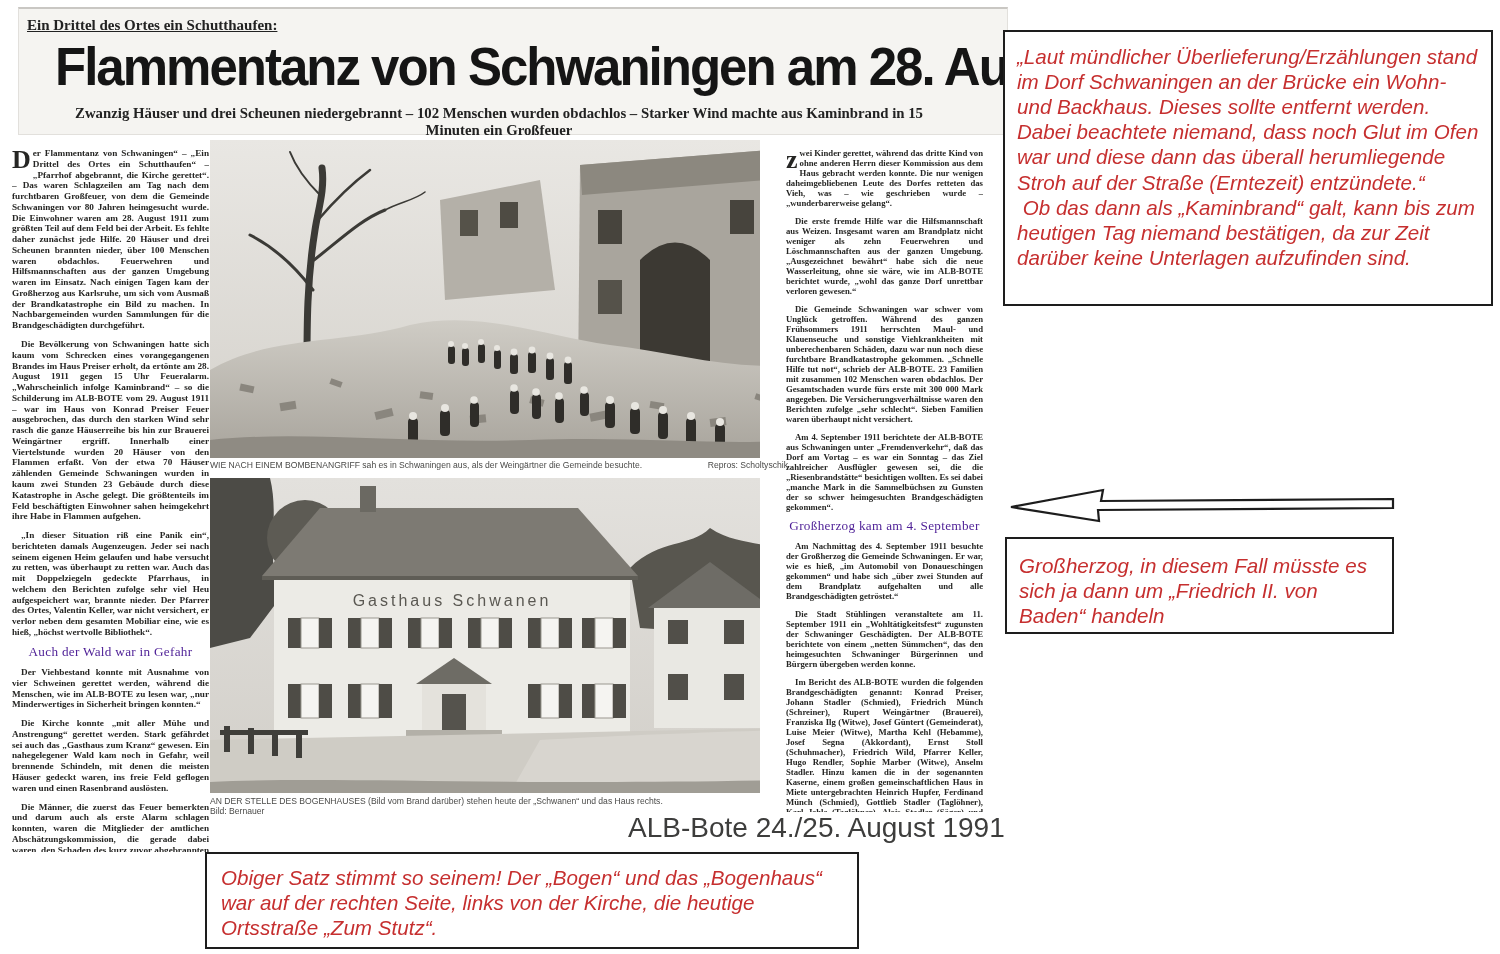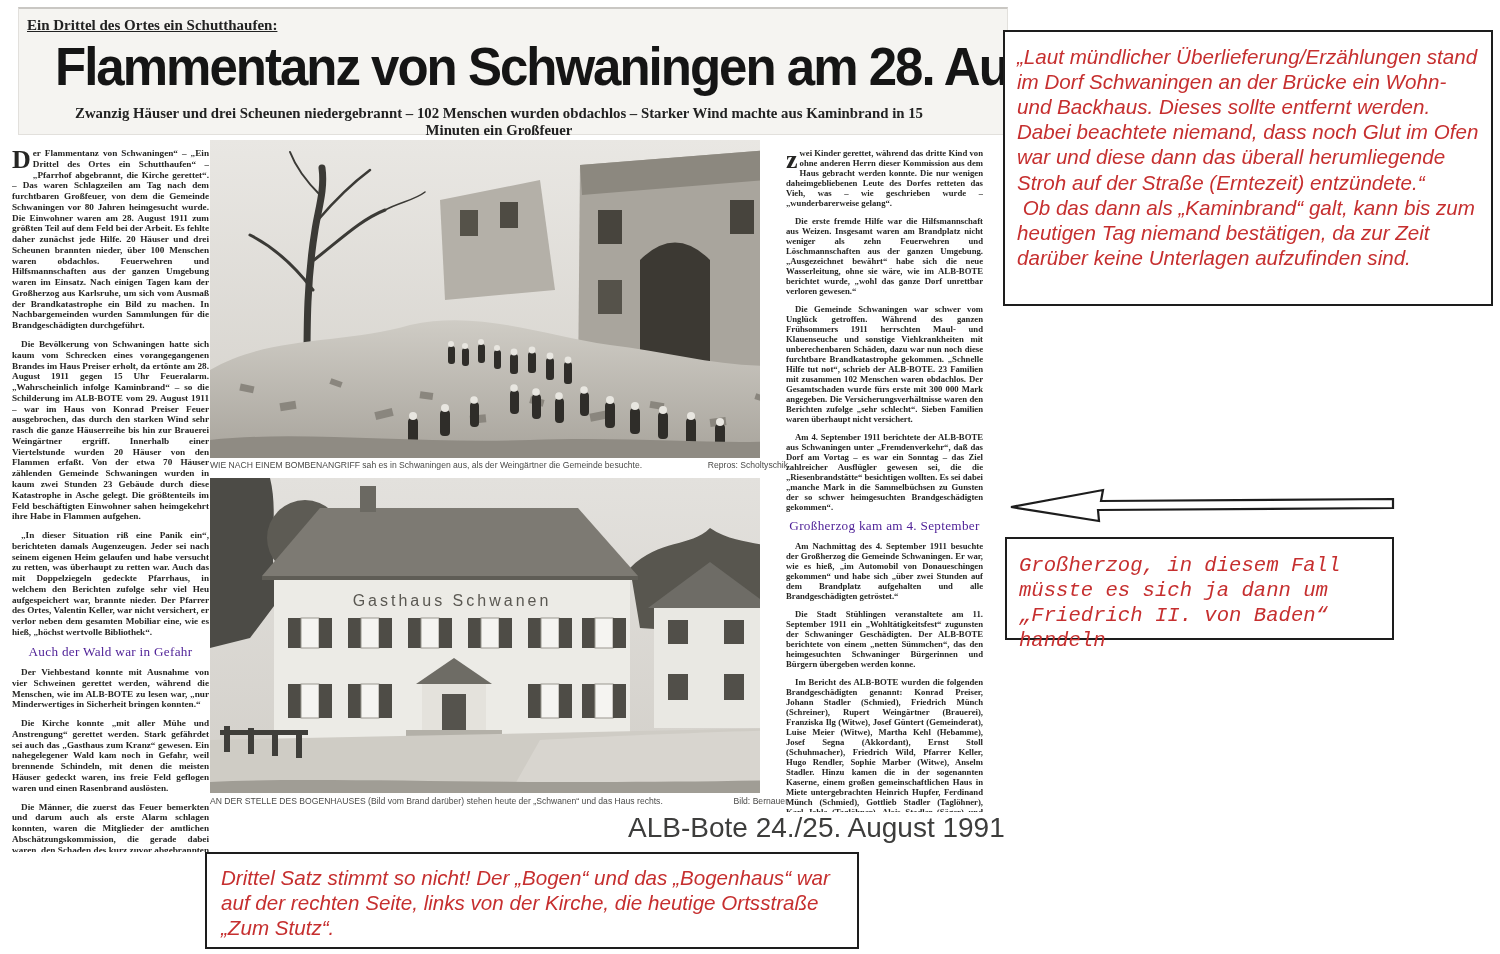--- a/index.html
+++ b/index.html
@@ -29,34 +29,34 @@
   .col h3{margin:6px 0 3px 0;font-size:13.2px;font-weight:400;text-align:center;
           letter-spacing:.3px;color:#4c1d95;}
 
   
   .photo{position:absolute;left:210px;width:550px;background:#ddd;overflow:hidden;}
   .photo1{top:140px;height:318px;}
   .photo2{top:478px;height:315px;}
   .caption{position:absolute;left:210px;width:578px;display:flex;justify-content:space-between;
            font-family:"Liberation Sans",sans-serif;font-size:8.6px;color:#4a4a48;}
   .caption1{top:460px;}
-  .caption2{top:796px;}
+  .caption2{top:796px;flex-direction:column;}
 
   
   .source-line{position:absolute;left:628px;top:812px;width:362px;
                font-family:"Liberation Sans",sans-serif;font-size:28px;color:#3d3d3c;
                white-space:nowrap;}
 
   
   .note{position:absolute;background:#ffffff;border:2px solid #1d1d1d;
         font-family:"Liberation Sans",sans-serif;font-style:italic;
         color:#c62f2f;font-size:20.6px;line-height:1.22;}
   .note p{margin:0;}
   .note-top{left:1003px;top:30px;width:462px;height:248px;padding:12px 12px;}
-  .note-friedrich{left:1005px;top:537px;width:361px;height:69px;padding:14px 12px 16px;font-family:Liberation Mono, monospace;}
+  .note-friedrich{left:1005px;top:537px;width:361px;height:69px;padding:14px 12px 10px;}
   .note-bottom{left:205px;top:852px;width:622px;height:71px;padding:11px 14px;}
 
   
   .arrow-wrap{position:absolute;left:1005px;top:487px;width:390px;height:38px;}
 </style>
 </head>
 <body>
 
 <div class="stage">
 
@@ -310,16 +310,16 @@
     <svg width="390" height="38" viewBox="0 0 390 38" xmlns="http://www.w3.org/2000/svg">
       <polygon points="388,12 96,14 98,3 6,20 94,34 93,23 388,21" fill="#ffffff" stroke="#1d1d1d" stroke-width="2.2" stroke-linejoin="miter"></polygon>
     </svg>
   </div>
 
   <div class="note note-friedrich">
     <p>Großherzog, in diesem Fall müsste es sich ja dann um „Friedrich II. von Baden“ handeln</p>
   </div>
 
   <div class="note note-bottom">
-    <p>Drittel Satz stimmt so nicht! Der „Bogen“ und das „Bogenhaus“ war auf der rechten Seite, links von der Kirche, die heutige Ortsstraße „Zum Stutz“.</p>
+    <p>Obiger Satz stimmt so seinem! Der „Bogen“ und das „Bogenhaus“ war auf der rechten Seite, links von der Kirche, die heutige Ortsstraße „Zum Stutz“.</p>
   </div>
 
 </div>
 
 </body></html>

